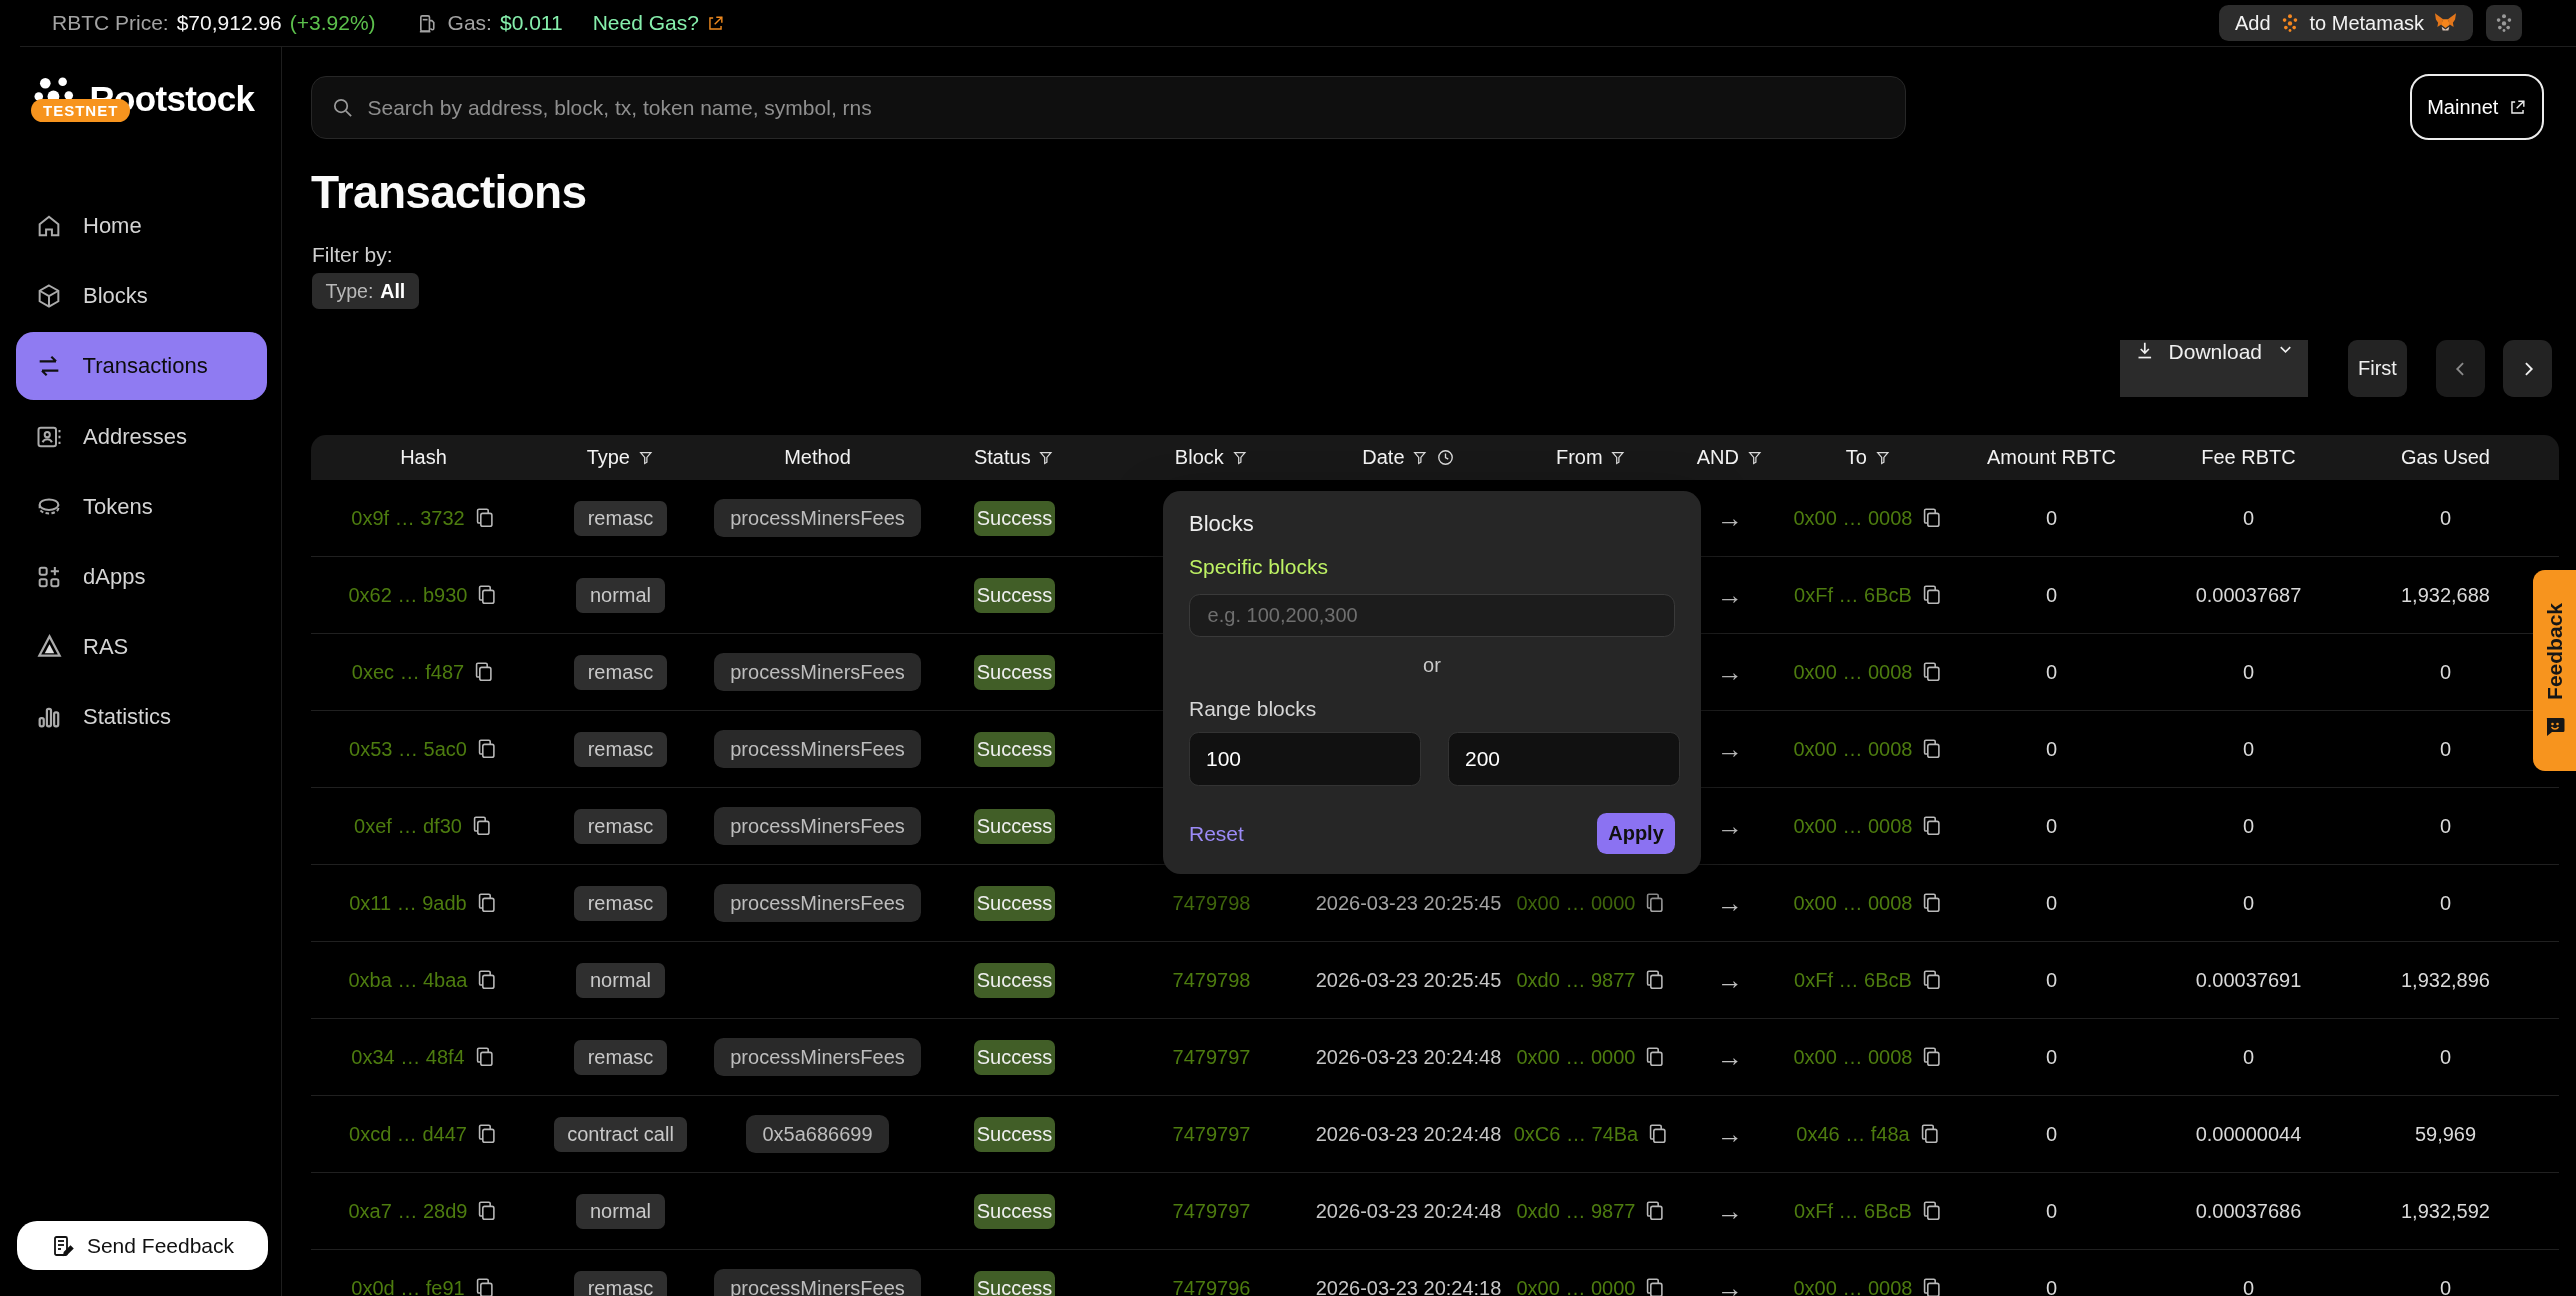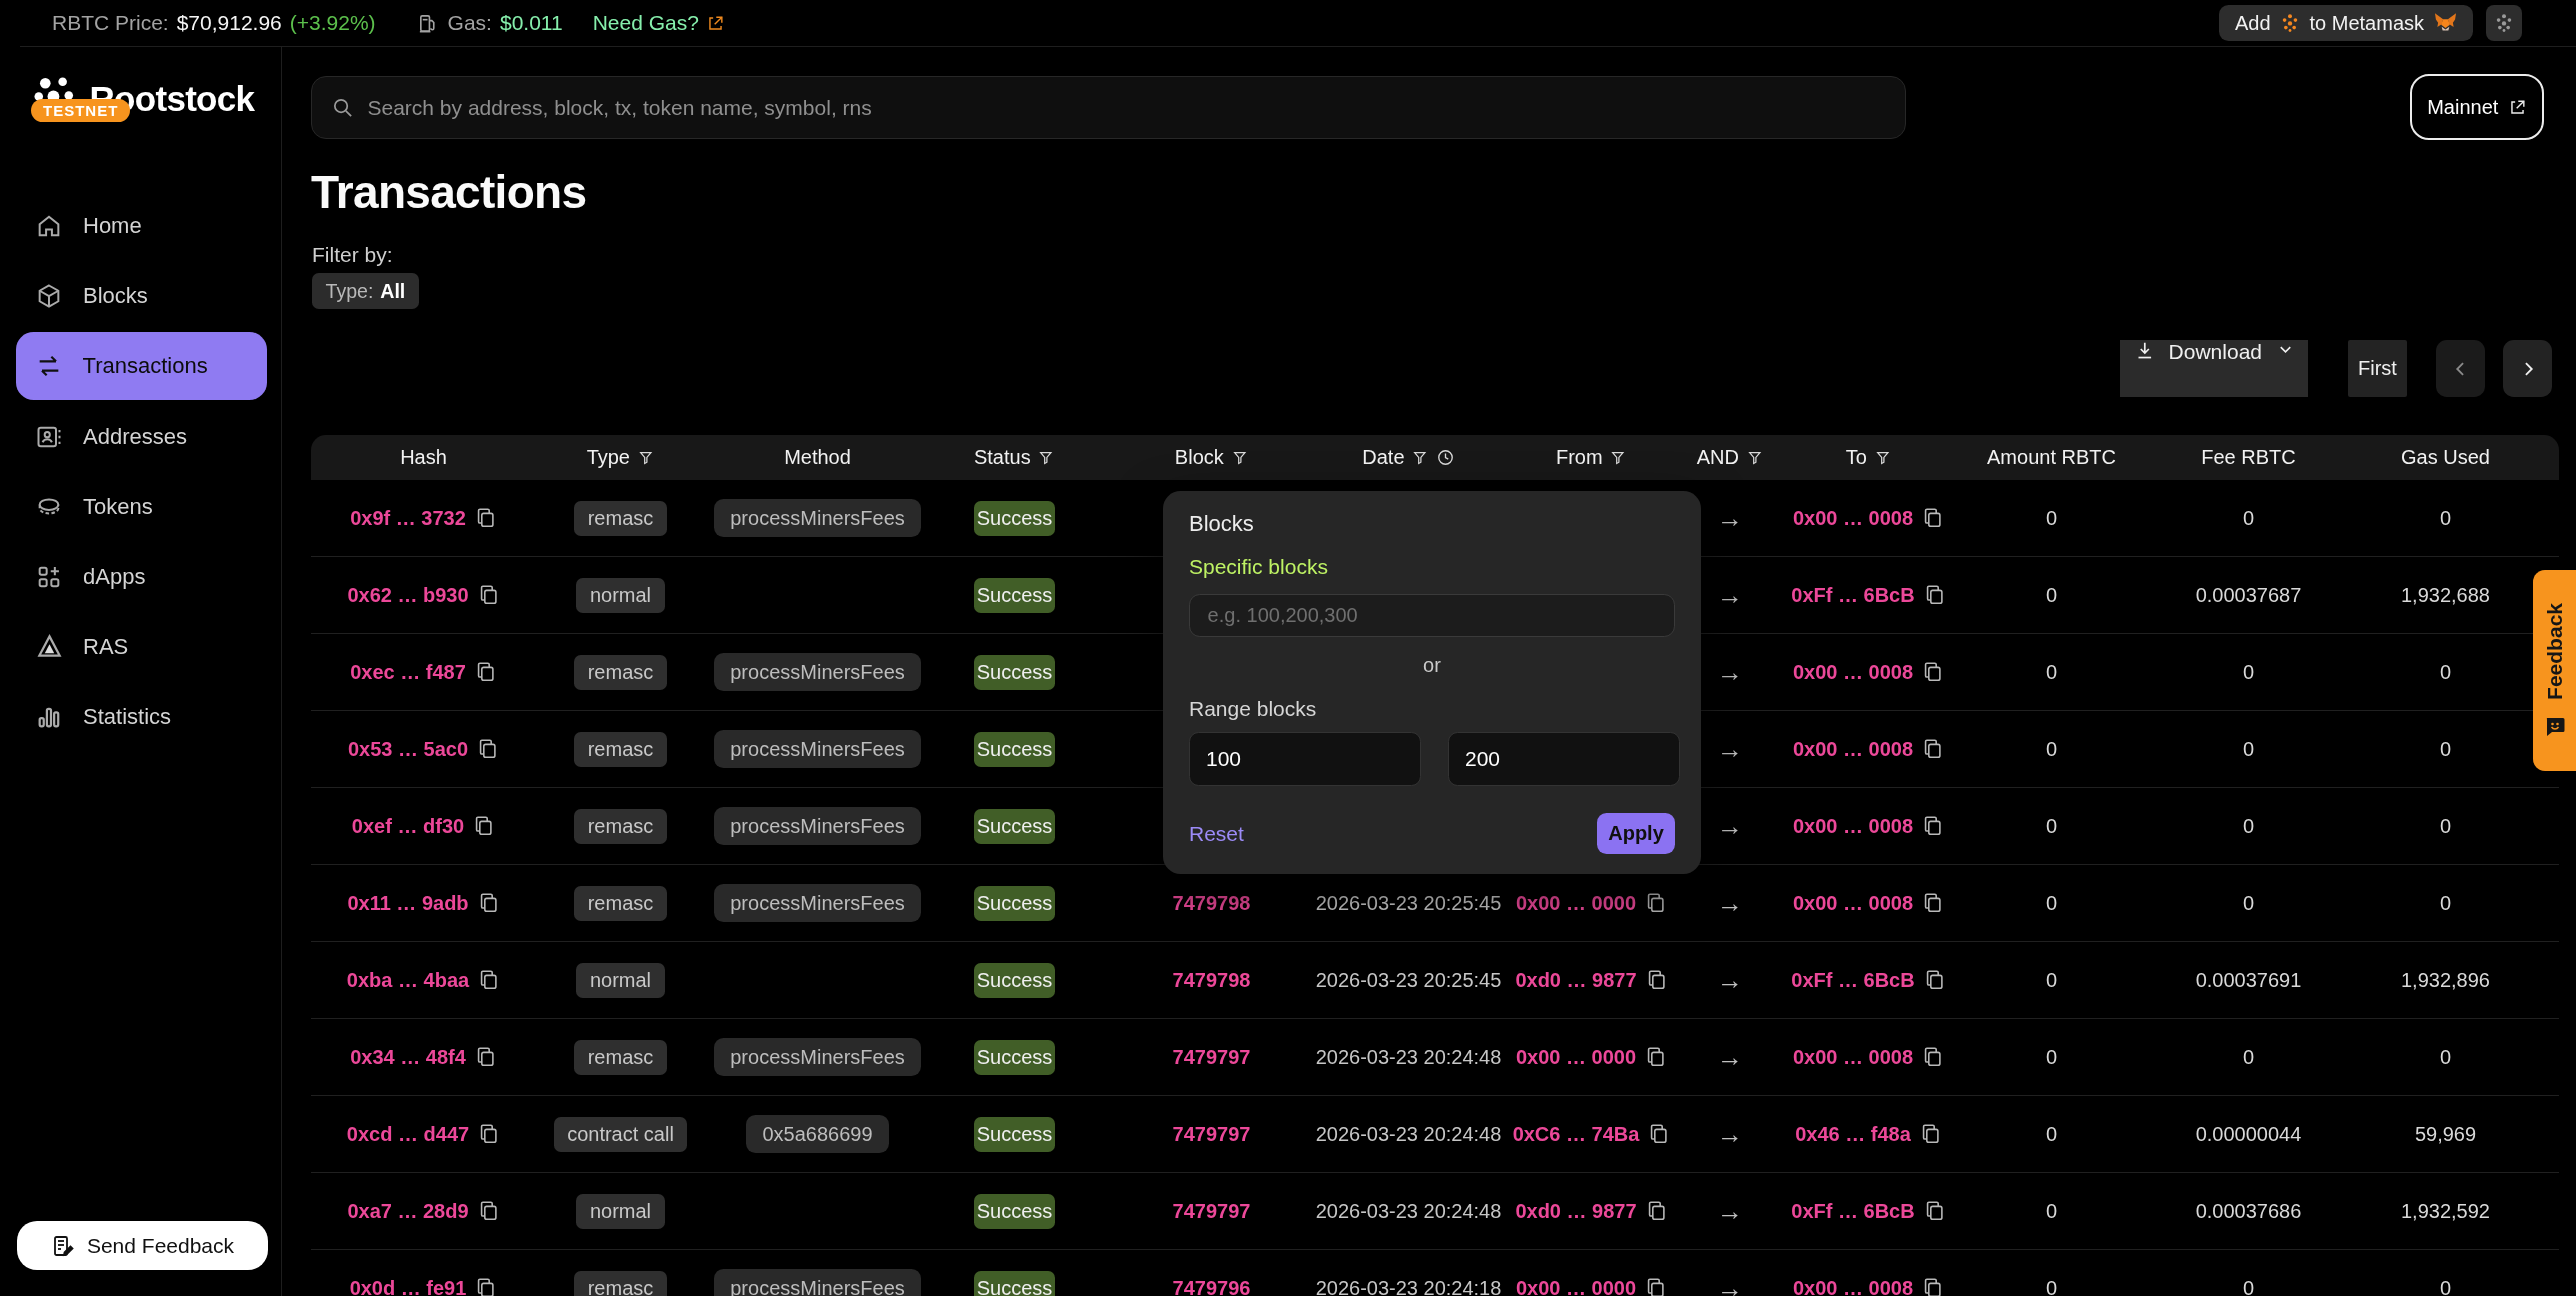--- a/index.html
+++ b/index.html
@@ -87,21 +87,21 @@
   .type-chip .k { color:#b9b9b9; } .type-chip .v { color:#fff; font-weight:600; }
 
   
   .dl-btn {
     position:absolute; left:2120px; top:340px; width:188px; height:57px;
     background:#2b2b2b; border-radius:0; display:flex; justify-content:center;
     gap:13.5px; color:#f0f0f0; font-size:21px; cursor:pointer;
   }
   .first-btn {
     position:absolute; left:2348px; top:340px; width:59px; height:57px;
-    background:#232323; border-radius:2px; display:flex; align-items:center; justify-content:center;
+    background:#232323; border-radius:9px; display:flex; align-items:center; justify-content:center;
     color:#f0f0f0; font-size:20px; cursor:pointer;
   }
   .pg-btn {
     position:absolute; top:340px; width:49px; height:57px; border-radius:10.8px;
     display:flex; align-items:center; justify-content:center; cursor:pointer;
   }
   .pg-prev { left:2436px; background:#1b1b1b; }
   .pg-next { left:2503px; background:#232323; }
 
   
@@ -113,21 +113,21 @@
     font-size:20px; color:#f2f2f2;
   }
   .th { display:flex; align-items:center; justify-content:center; gap:6.8px; }
   .trow {
     height:77px; border-bottom:1.4px solid #202020;
     display:grid; align-items:center; padding:0 14px;
     grid-template-columns:197px 197px 197px 197px 197px 197px 169px 108px 169px 197px 197px 197px;
     font-size:20px;
   }
   .td { display:flex; align-items:center; justify-content:center; gap:8px; }
-  .link { color:#ec4899; cursor:pointer; white-space:nowrap;font-weight:bold; }
+  .link { color:#4d7c0f; cursor:pointer; white-space:nowrap; }
   .chip {
     background:#2f2f2f; color:#c8c8c8; border-radius:6.8px;
     padding:6px 13.5px; white-space:nowrap;
   }
   .mchip {
     background:#292929; color:#bdbdbd; border-radius:9.5px;
     padding:7.4px 16px; white-space:nowrap;
   }
   .badge-ok {
     background:#415e27; color:#efefef; border-radius:6.8px;

